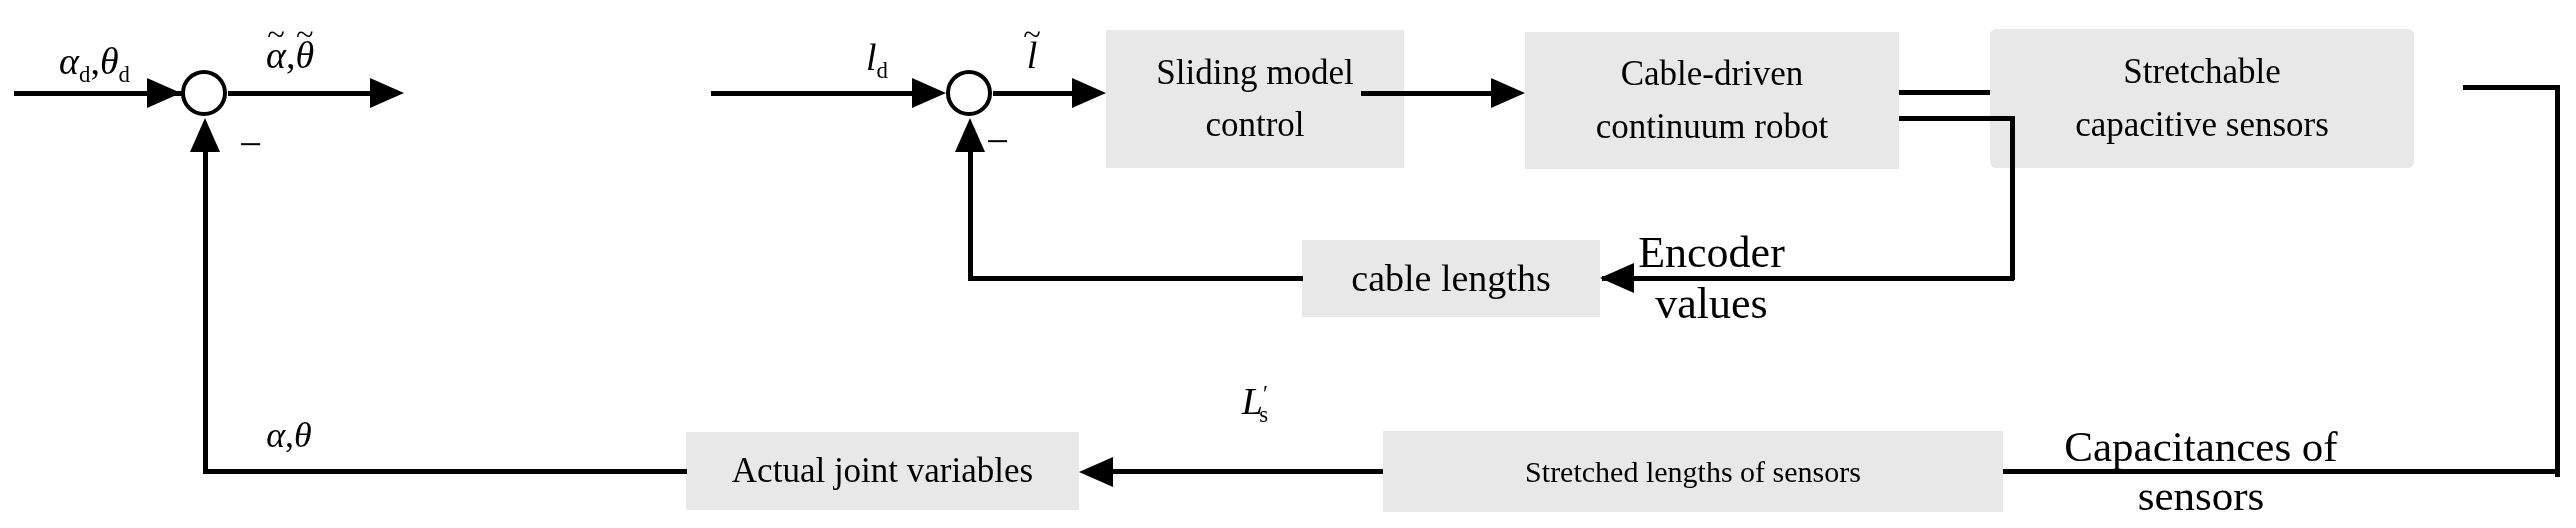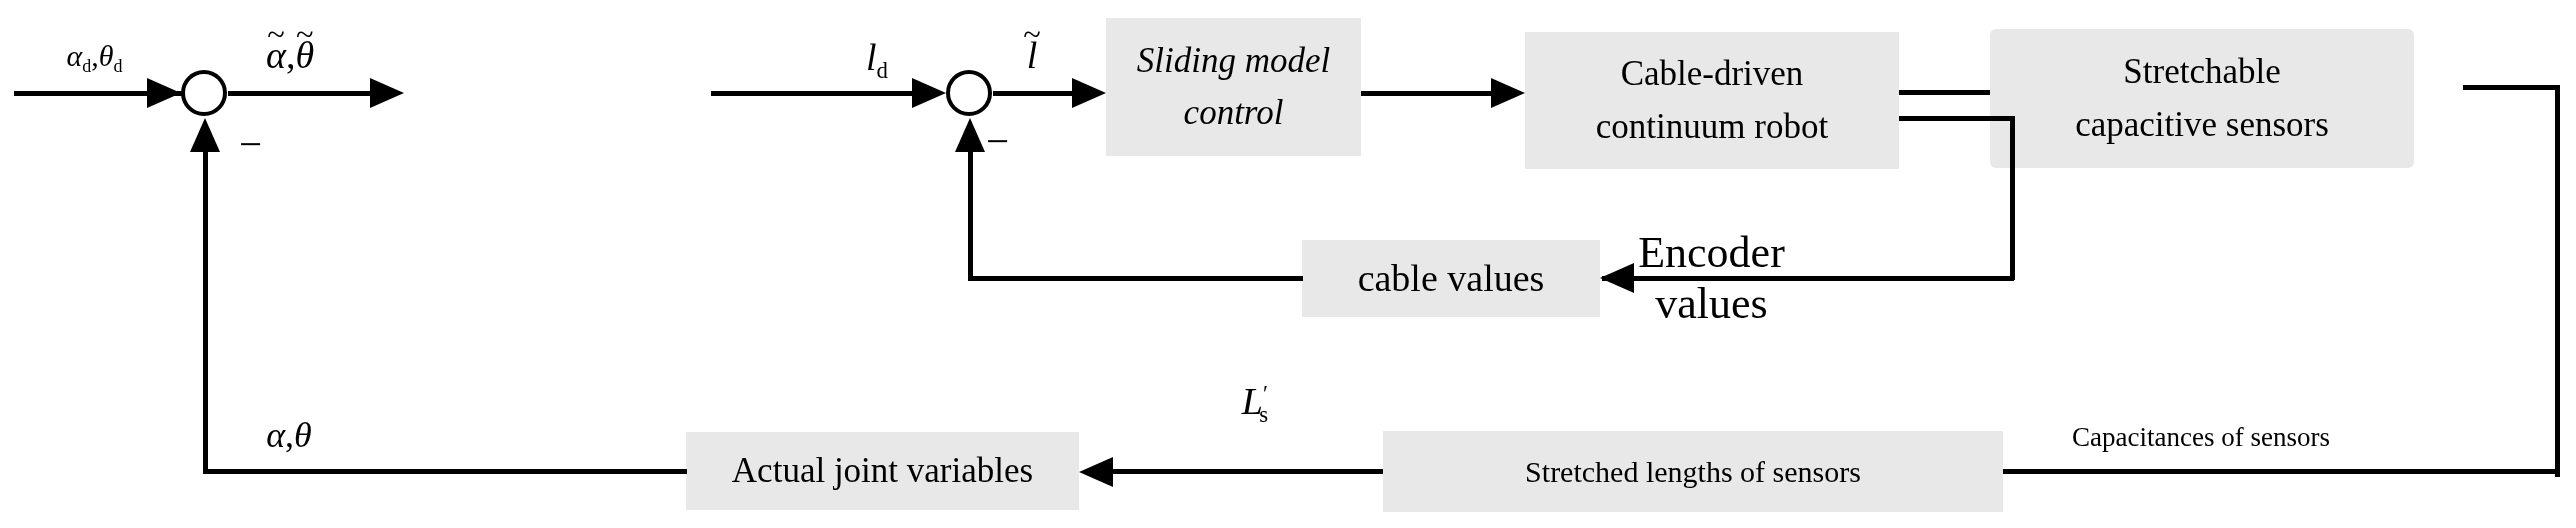--- a/index.html
+++ b/index.html
@@ -38,42 +38,42 @@
   .tk-subl{font-size:0.6em;vertical-align:-0.35em;margin-left:-0.38em;}
   .mk{position:absolute;left:50%;top:-0.46em;transform:translateX(-50%);font-size:0.85em;font-style:normal;line-height:1;}
 </style>
 </head>
 <body>
 
 <div id="diagram">
 
   <div class="hline" style="left:13.6px;top:91px;width:168px;height:4.5px;"></div>
   <div class="arr arr-r" style="left:147px;top:78px;"></div>
-  <div class="sig" style="left:34px;top:39px;width:121px;font-size:30px;"><span class="tk tk-i">α</span><span class="tk tk-sub">d</span><span class="tk">, </span><span class="tk tk-i">θ</span><span class="tk tk-sub">d</span></div>
+  <div class="sig" style="left:34px;top:39px;width:121px;font-size:38px;"><span class="tk tk-i">α</span><span class="tk tk-sub">d</span><span class="tk">, </span><span class="tk tk-i">θ</span><span class="tk tk-sub">d</span></div>
 
   <div class="sum" style="left:181px;top:70px;"></div>
   <div class="minus" style="left:239px;top:124px;">−</div>
 
   <div class="hline" style="left:228px;top:91px;width:150px;height:4.5px;"></div>
   <div class="arr arr-r" style="left:370px;top:78px;"></div>
   <div class="sig" style="left:222px;top:33px;width:136px;font-size:38px;"><span class="tk tk-i">α<span class="mk">~</span></span><span class="tk">, </span><span class="tk tk-i">θ<span class="mk">~</span></span></div>
 
 
   <div class="hline" style="left:711px;top:91px;width:208px;height:4.5px;"></div>
   <div class="arr arr-r" style="left:912px;top:78px;"></div>
   <div class="sig" style="left:824px;top:35px;width:106px;font-size:38px;"><span class="tk tk-i">l</span><span class="tk tk-sub">d</span></div>
 
   <div class="sum" style="left:946px;top:70px;"></div>
   <div class="minus" style="left:986px;top:121px;">−</div>
 
   <div class="hline" style="left:993px;top:91px;width:80px;height:4.5px;"></div>
   <div class="arr arr-r" style="left:1072px;top:78px;"></div>
   <div class="sig" style="left:998px;top:33px;width:68px;font-size:38px;"><span class="tk tk-i">l<span class="mk">~</span></span></div>
 
-  <div class="box" style="left:1106px;top:18px;width:255px;height:138px;font-size:35px;font-style:italic;">
+  <div class="box" style="left:1106px;top:30px;width:298px;height:138px;font-size:35px;">
     <span>Sliding model
 control</span>
   </div>
 
   <div class="hline" style="left:1361px;top:91px;width:132px;height:4.5px;"></div>
   <div class="arr arr-r" style="left:1491px;top:78px;"></div>
 
   <div class="box" style="left:1525px;top:32px;width:374px;height:137px;font-size:35px;">
     <span>Cable-driven
 continuum robot</span>
@@ -87,31 +87,31 @@
 capacitive sensors</span>
   </div>
 
   <div class="hline" style="left:1899px;top:116px;width:115px;height:4.5px;"></div>
   <div class="vline" style="left:2010px;top:116px;width:4.5px;height:164px;"></div>
   <div class="hline" style="left:1602px;top:276px;width:412px;height:4.5px;"></div>
   <div class="arr arr-l" style="left:1600px;top:263px;"></div>
   <div class="txt" style="left:1602px;top:227px;width:219px;font-size:44px;">Encoder values</div>
 
   <div class="box" style="left:1302px;top:240px;width:298px;height:77px;font-size:38px;">
-    <span>cable values</span>
+    <span>cable lengths</span>
   </div>
 
   <div class="hline" style="left:968px;top:276px;width:335px;height:4.5px;"></div>
   <div class="vline" style="left:968px;top:148px;width:4.5px;height:132px;"></div>
   <div class="arr arr-u" style="left:955px;top:118px;"></div>
 
   <div class="hline" style="left:2463px;top:85px;width:97px;height:4.5px;"></div>
   <div class="vline" style="left:2555px;top:85px;width:4.5px;height:392px;"></div>
   <div class="hline" style="left:2003px;top:469px;width:556px;height:4.5px;"></div>
-  <div class="txt" style="left:2031px;top:422px;width:340px;font-size:27px;">Capacitances of sensors</div>
+  <div class="txt" style="left:2031px;top:422px;width:340px;font-size:43px;">Capacitances of sensors</div>
 
   <div class="box" style="left:1383px;top:431px;width:620px;height:81px;font-size:30px;">
     <span>Stretched lengths of sensors</span>
   </div>
 
   <div class="hline" style="left:1113px;top:469px;width:270px;height:4.5px;"></div>
   <div class="arr arr-l" style="left:1079px;top:457px;"></div>
   <div class="sig" style="left:1202px;top:379px;width:106px;font-size:38px;"><span class="tk tk-i">L</span><span class="tk tk-sup">′</span><span class="tk tk-subl">s</span></div>
 
   <div class="box" style="left:686px;top:432px;width:393px;height:78px;font-size:35px;">

